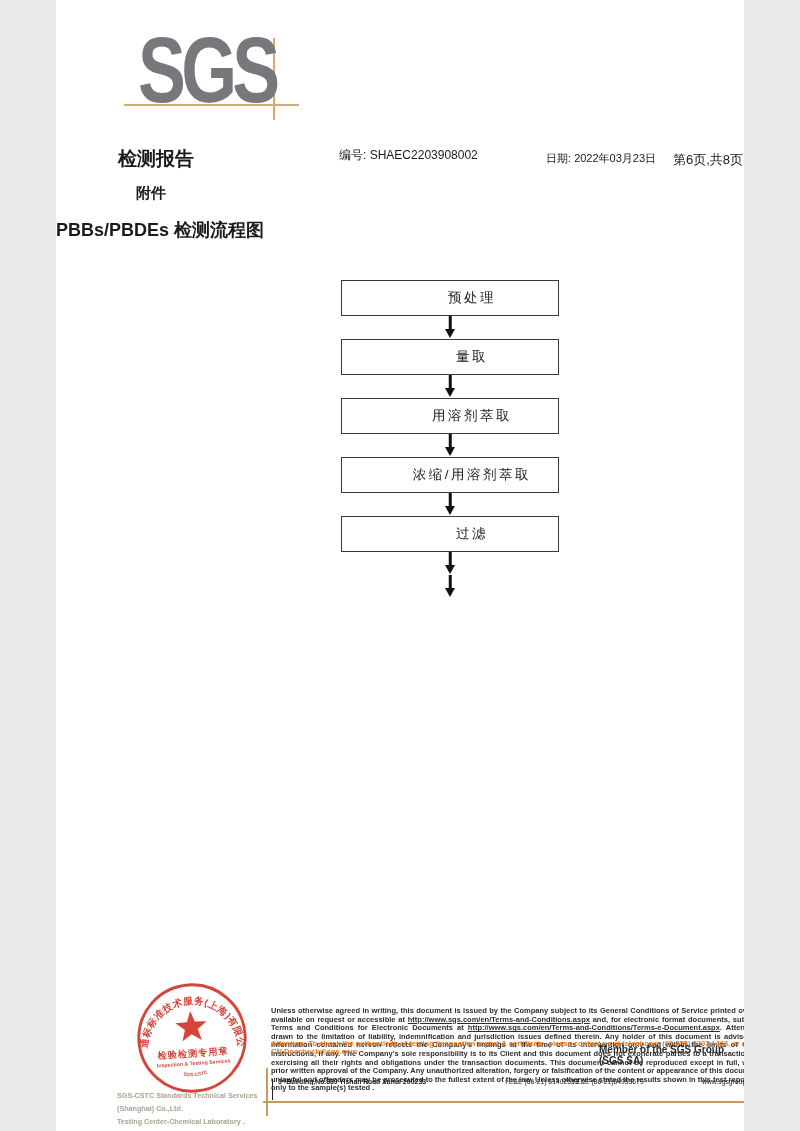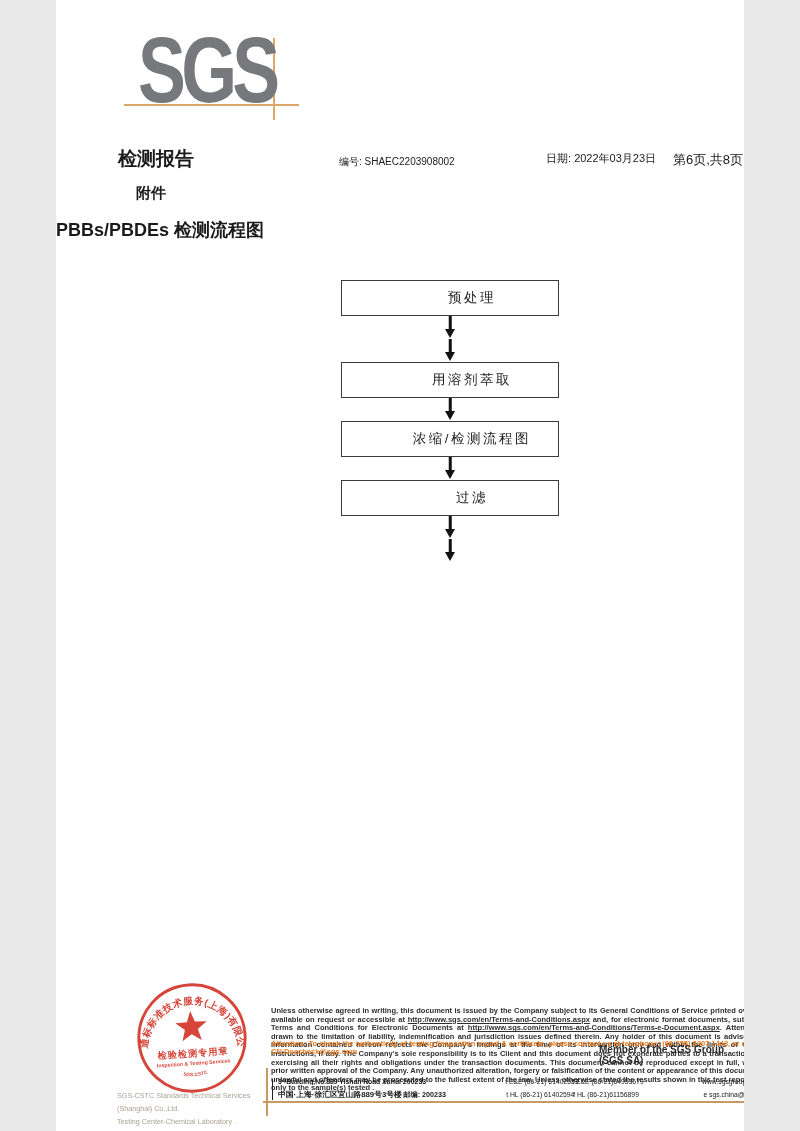--- a/index.html
+++ b/index.html
@@ -9,21 +9,21 @@
   }
   
   .logo-hline{position:absolute;left:68px;top:104px;width:175px;height:2px;background:#dba86c;}
   .logo-vline{position:absolute;left:217px;top:38px;width:2px;height:82px;background:#dba86c;}
   .logo-text{
     position:absolute;left:82px;top:24px;font-size:92px;line-height:1;font-weight:bold;
     color:#77787b;letter-spacing:-6px;transform:scaleX(.78);transform-origin:left top;
   }
   
   .report-title{position:absolute;left:62px;top:146px;font-size:19px;font-weight:bold;font-family:Liberation Mono, monospace;}
-  .hdr-no{position:absolute;left:283px;top:155px;font-size:10px;}
+  .hdr-no{position:absolute;left:283px;top:147px;font-size:12px;}
   .hdr-date{position:absolute;left:490px;top:151px;font-size:11px;}
   .hdr-pages{position:absolute;left:617px;top:151px;font-size:13px;}
   .attachment{position:absolute;left:62px;top:184px;font-size:15px;font-weight:bold;padding-left:18px;}
   
   .flow-title{position:absolute;left:0;top:218px;width:800px;text-align:left;font-size:18px;font-weight:bold;}
   .flow{position:absolute;left:285px;top:280px;width:218px;}
   .fbox{
     height:34px;border:1.5px solid #3a3a3a;display:flex;align-items:center;justify-content:center;
     font-size:13.5px;letter-spacing:2.5px;color:#222;background:#fff;box-sizing:content-box;padding-left:44px;
   }
@@ -49,21 +49,21 @@
   .addr-row .c-tel{width:67px;font-size:6.8px;}
   .addr-row .c-fax{width:133px;font-size:6.8px;}
   .addr-row .c-web{flex:1;font-size:6.8px;}
   .addr-row.cn .c-addr{font-size:7.8px;}
   .addr-row.cn .c-postal{font-size:7.2px;}
   .addr-vbar{position:absolute;left:216px;top:1079px;width:1.2px;height:21px;background:#222;}
   .foot-vline{position:absolute;left:210px;top:1068px;width:1.5px;height:48px;background:#c79a60;}
   .foot-hline{position:absolute;left:207px;top:1101px;width:537px;height:2px;background:#c79a60;}
   .member{position:absolute;left:543px;top:1044px;font-size:10px;font-weight:bold;color:#2b2b2b;}
   
-  .company-gray{position:absolute;left:61px;top:1089px;width:160px;font-size:7.2px;line-height:13px;color:#aba391;font-weight:normal;}
+  .company-gray{position:absolute;left:61px;top:1089px;width:160px;font-size:7.2px;line-height:13px;color:#aba391;font-weight:bold;}
   .stamp{position:absolute;left:78px;top:980px;width:116px;height:116px;opacity:.93;transform:rotate(-4deg);}
 </style>
 </head>
 <body>
 
 <div class="page">
 
   <div class="logo-hline"></div>
   <div class="logo-vline"></div>
   <div class="logo-text">SGS</div>
@@ -77,24 +77,25 @@
     <span>日期:</span>
     <span>2022年03月23日</span>
   </div>
   <div class="hdr-pages">第6页,共8页</div>
   <div class="attachment">附件</div>
 
   <div class="flow-title">PBBs/PBDEs 检测流程图</div>
   <div class="flow">
     <div class="fbox">预处理</div>
     <div class="farrow"></div>
+    <div class="fbox">量取</div>
     <div class="farrow"></div>
     <div class="fbox">用溶剂萃取</div>
     <div class="farrow"></div>
-    <div class="fbox">浓缩/检测流程图</div>
+    <div class="fbox">浓缩/用溶剂萃取</div>
     <div class="farrow"></div>
     <div class="fbox">过滤</div>
     <div class="farrow"></div>
     <div class="farrow"></div>
   </div>
 
   <div class="company-gray">
     <div>SGS-CSTC Standards Technical Services (Shanghai) Co.,Ltd.</div>
     <div>Testing Center-Chemical Laboratory .</div>
   </div>
@@ -123,25 +124,18 @@
   <div class="foot-vline"></div>
   <div class="addr-vbar"></div>
   <div class="addr-block">
     <div class="addr-row">
       <span class="c-addr">3ʳᵈBuilding,No.889 Yishan Road Xuhui District,Shanghai China</span>
       <span class="c-postal">200233</span>
       <span class="c-tel">t E&amp;E (86-21) 61402553</span>
       <span class="c-fax">f E&amp;E (86-21)64953679</span>
       <span class="c-web">www.sgsgroup.com.cn</span>
     </div>
-    <div class="addr-row cn">
-      <span class="c-addr">中国·上海·徐汇区宜山路889号3号楼</span>
-      <span class="c-postal">邮编: 200233</span>
-      <span class="c-tel">t HL (86-21) 61402594</span>
-      <span class="c-fax">f HL (86-21)61156899</span>
-      <span class="c-web">e   sgs.china@sgs.com</span>
-    </div>
   </div>
 
   <div class="foot-hline"></div>
   <div class="member">Member of the SGS Group (SGS SA)</div>
 
 </div>
 
 </body></html>

